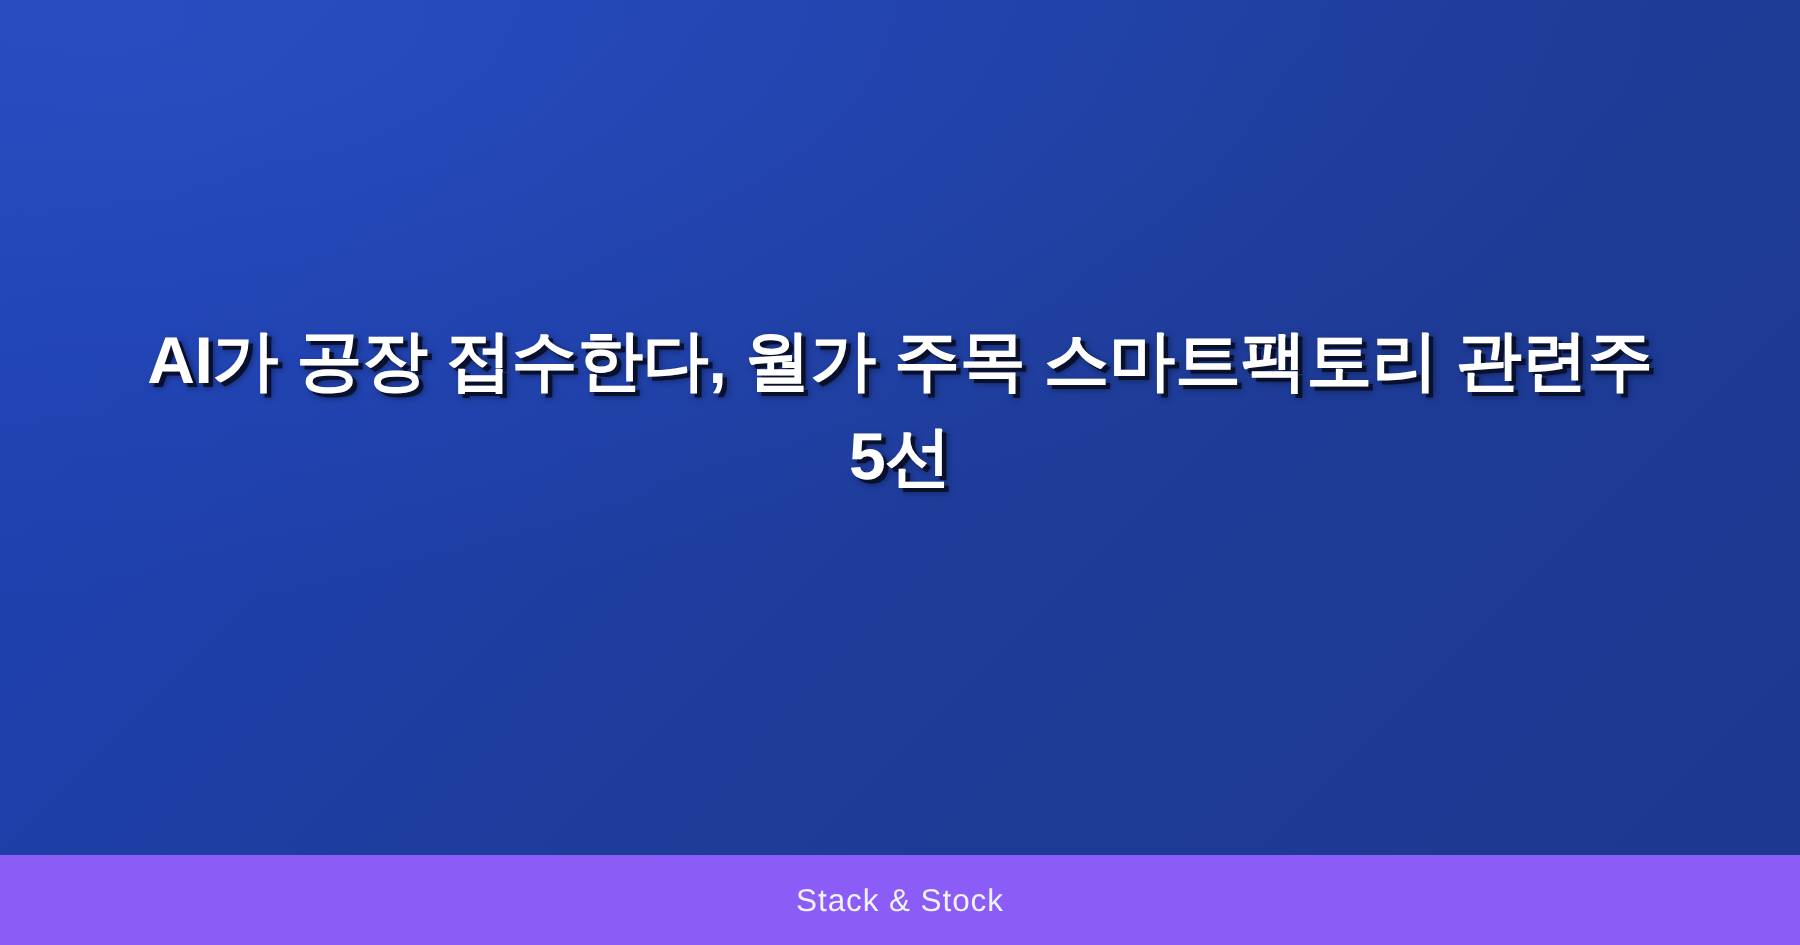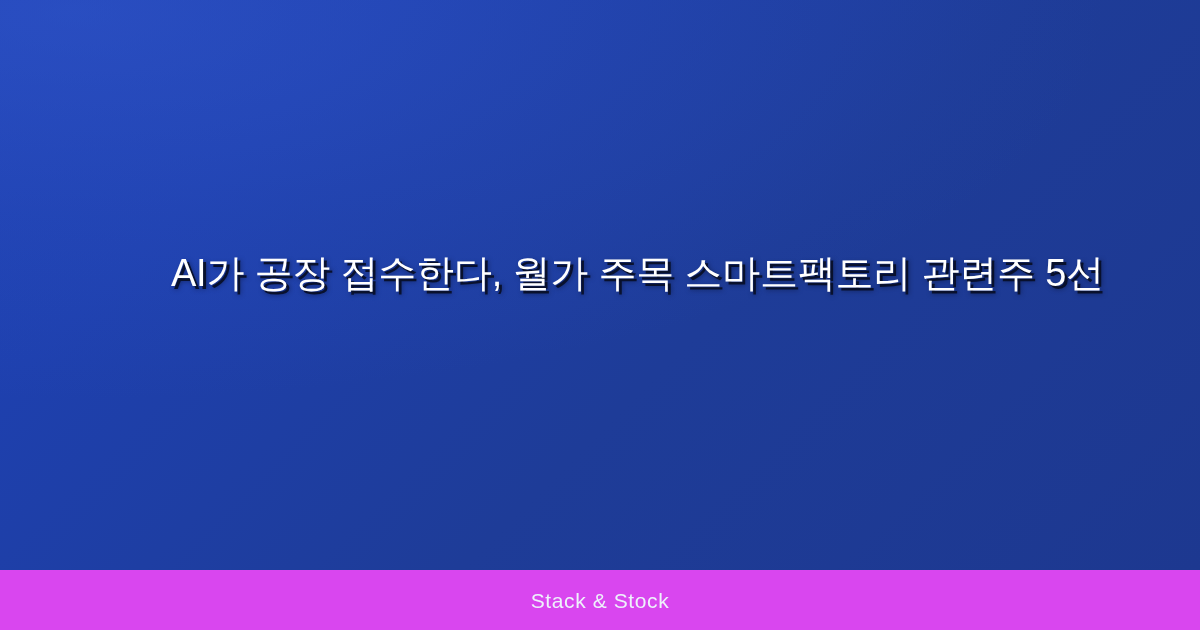--- a/index.html
+++ b/index.html
@@ -56,36 +56,35 @@
     z-index:2;
     width:1040px;
     margin:0 auto;
     padding:0 16px;
     text-align:center;
     transform:translateY(-12px);
   }
 
   .headline {
     color:#ffffff;
-    font-size:38px;
+    font-size:44px;
     line-height:64px;
-    font-weight:400;
+    font-weight:700;
     letter-spacing:-0.2px;
     word-break:keep-all;
     text-shadow:
        3px 3px 0 rgba(8,14,38,.92),
        3px 3px 5px rgba(5,9,26,.55);
-    text-align: right;
   }
 
   
   .footer {
     flex:0 0 60px;
     height:60px;
-    background:#d946ef;
+    background:#8b5cf6;
     display:flex;
     align-items:center;
     justify-content:center;
   }
 
   .brand {
     color:#eef2fb;
     font-size:21px;
     font-weight:400;
     letter-spacing:.6px;

